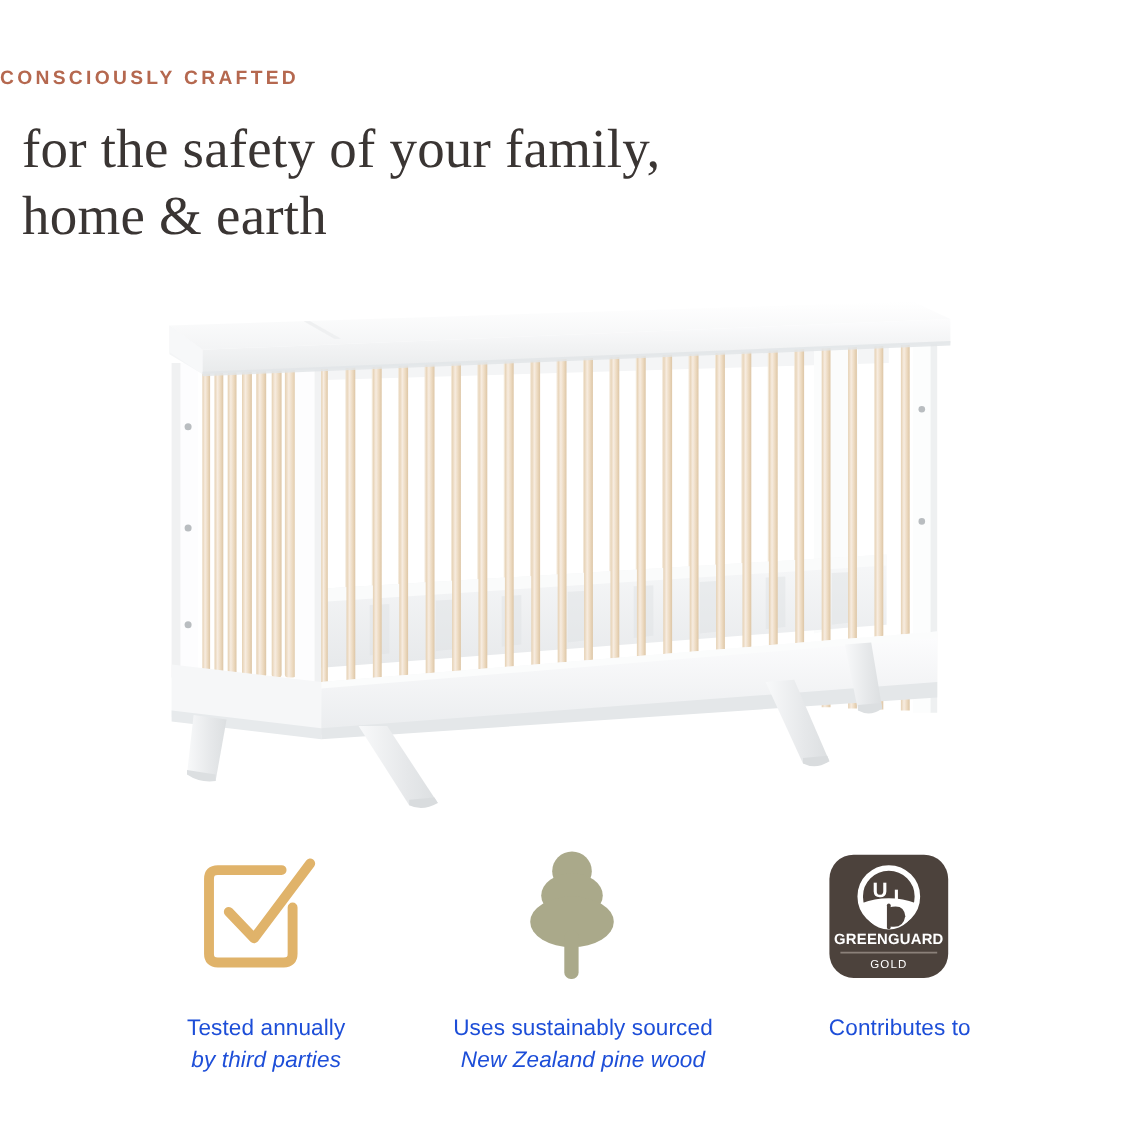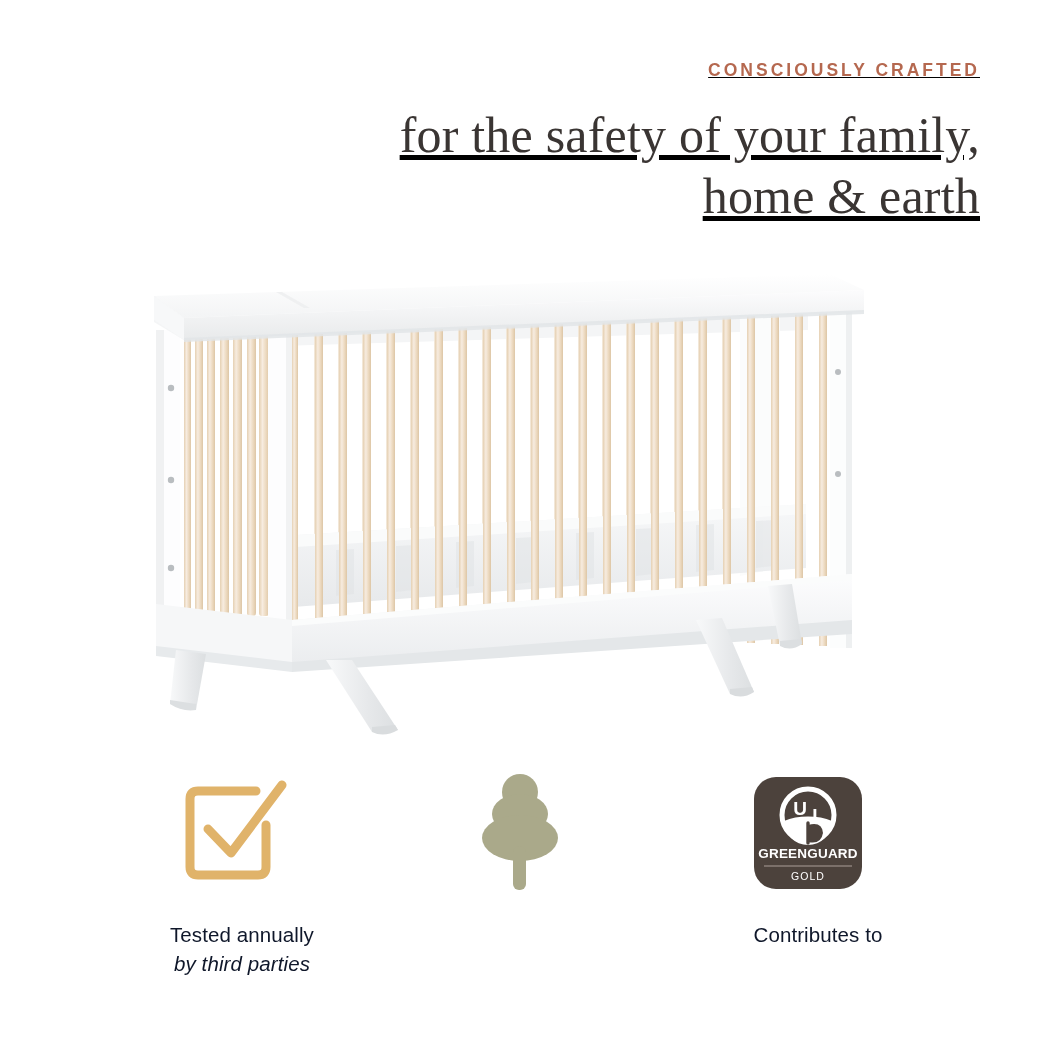--- a/index.html
+++ b/index.html
@@ -20,22 +20,21 @@
     inset: 0;
     background: #ffffff;
   }
 
   
   .header {
     position: absolute;
     top: 0;
     left: 0;
     width: 980px;
-    text-align: right;
-    text-decoration: underline;
+    text-align: left;
   }
   .eyebrow {
     margin-top: 62px;
     font-family: "Liberation Sans", sans-serif;
     font-size: 17.5px;
     font-weight: 700;
     letter-spacing: 3.0px;
     color: #b5684f;
     line-height: 1;
   }
@@ -82,21 +81,21 @@
   .feature-icon {
     height: 130px;
     display: flex;
     align-items: center;
     justify-content: center;
   }
   .feature-caption {
     margin-top: 22px;
     font-family: "Liberation Sans", sans-serif;
     font-size: 20.5px;
-    color: #0f172a;
+    color: #1d4ed8;
     line-height: 1.42;
     text-align: center;
     letter-spacing: 0.1px;
     margin-left: 20px;
   }
   .feature-caption .l2 { display: block; font-style: italic; }
 </style>
 </head>
 <body>
 
@@ -315,20 +314,24 @@
       <div class="feature-icon">
         <svg width="112" height="126" viewBox="0 0 112 126">
           <g fill="#aaa98a">
             <circle cx="56" cy="22" r="18"></circle>
             <ellipse cx="56" cy="44" rx="28" ry="20"></ellipse>
             <ellipse cx="56" cy="68" rx="38" ry="23"></ellipse>
             <rect x="49" y="76" width="13" height="44" rx="6"></rect>
           </g>
         </svg>
       </div>
+      <div class="feature-caption">
+        <span>Uses sustainably sourced</span>
+        <span class="l2">New Zealand pine wood</span>
+      </div>
     </div>
 
     <div class="feature">
       <div class="feature-icon">
         <svg width="120" height="120" viewBox="0 0 120 120">
           <rect x="6" y="4" width="108" height="112" rx="22" fill="#4c423c"></rect>
 
           <g>
             <circle cx="60" cy="42" r="26" fill="none" stroke="#ffffff" stroke-width="5"></circle>
             <path d="M36 48 a24 24 0 0 0 48 0 a40 22 0 0 0 -48 0 z" fill="#ffffff"></path>

